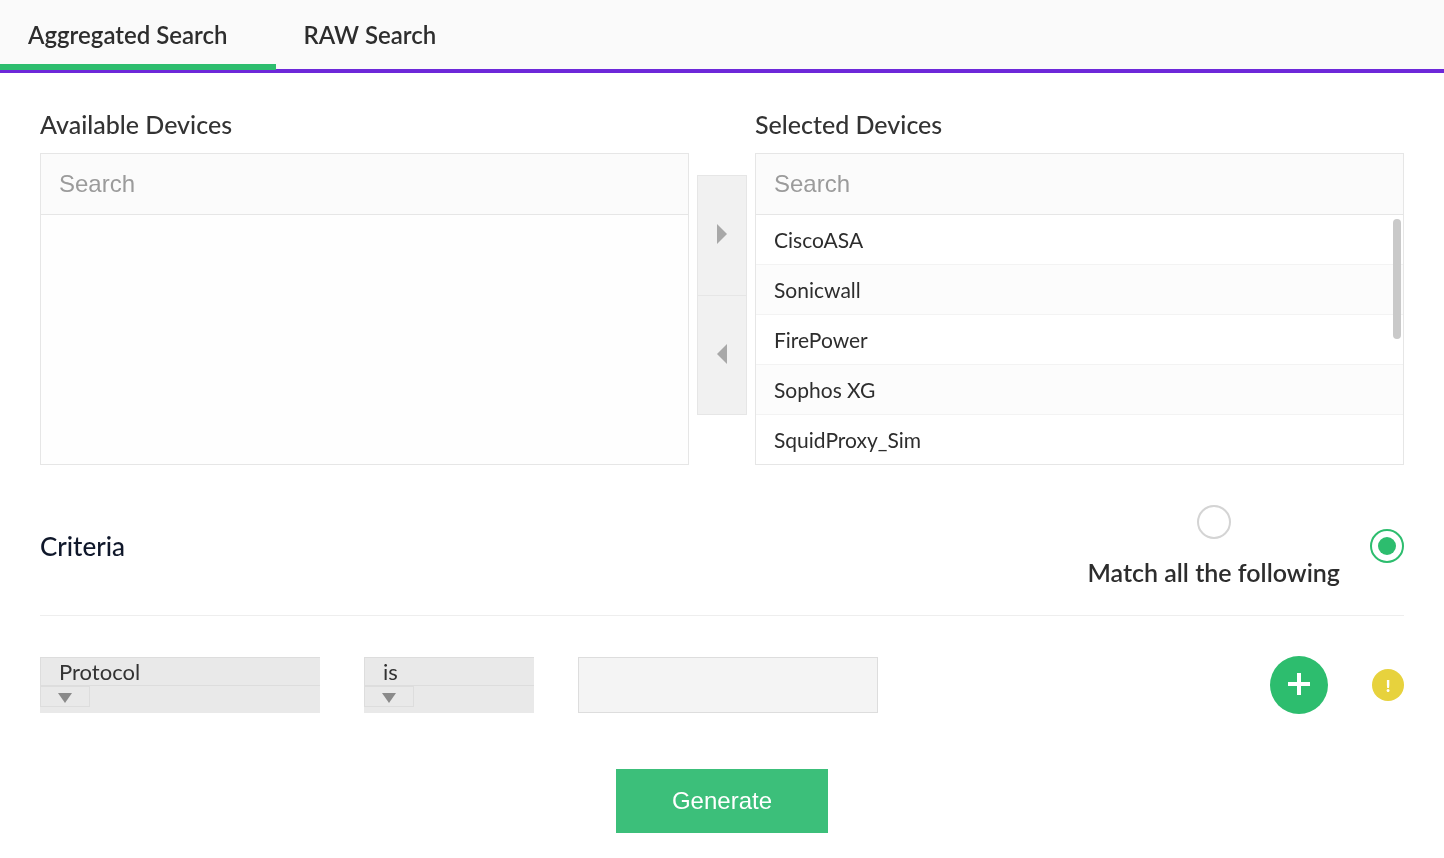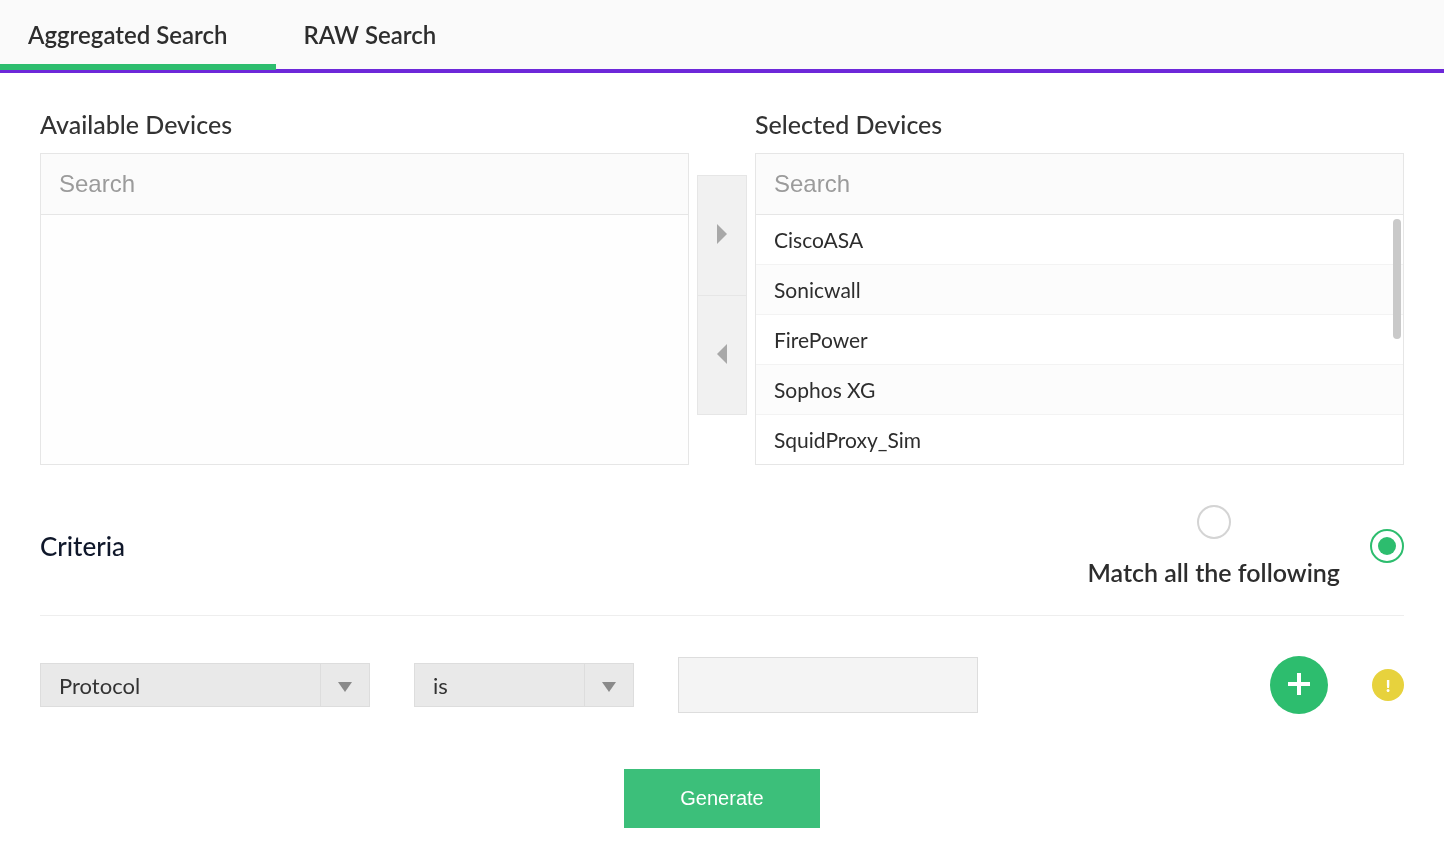--- a/index.html
+++ b/index.html
@@ -166,22 +166,23 @@
 
   .criteria-row {
     display: flex;
     align-items: center;
     gap: 44px;
     margin-top: 40px;
   }
   .select {
     display: flex;
     align-items: stretch;
-    height: 44px;
+    height: 56px;
     background: #e9e9e9;
+    flex-direction: column;
   }
   .select-value {
     padding: 0 18px;
     display:flex;align-items:center;
     font-size: 22px;
     color: #333;
     min-width: 280px;
     border: 1px solid #ddd;
     border-right: none;
   }
@@ -218,21 +219,21 @@
     display:flex;align-items:center;justify-content:center;
   }
 
   .generate-wrap {
     display:flex;justify-content:center;
     margin-top: 55px;
   }
   .generate-btn {
     background: #3cbf7a;
     color: #fff;
-    font-size: 20px;
+    font-size: 24px;
     padding: 18px 56px;
     border: none;
     cursor: pointer;
   }
 </style>
 </head>
 <body>
 
 <div class="tab-bar">
   <div class="tab active">Aggregated Search</div>

